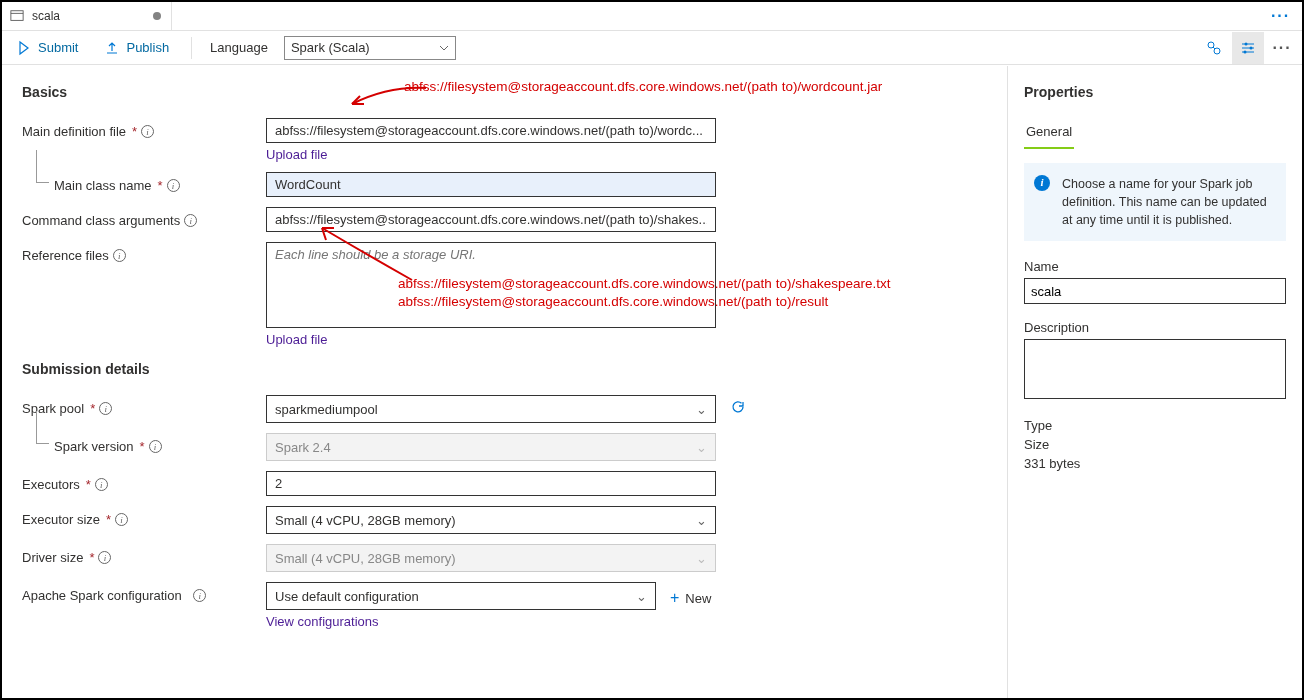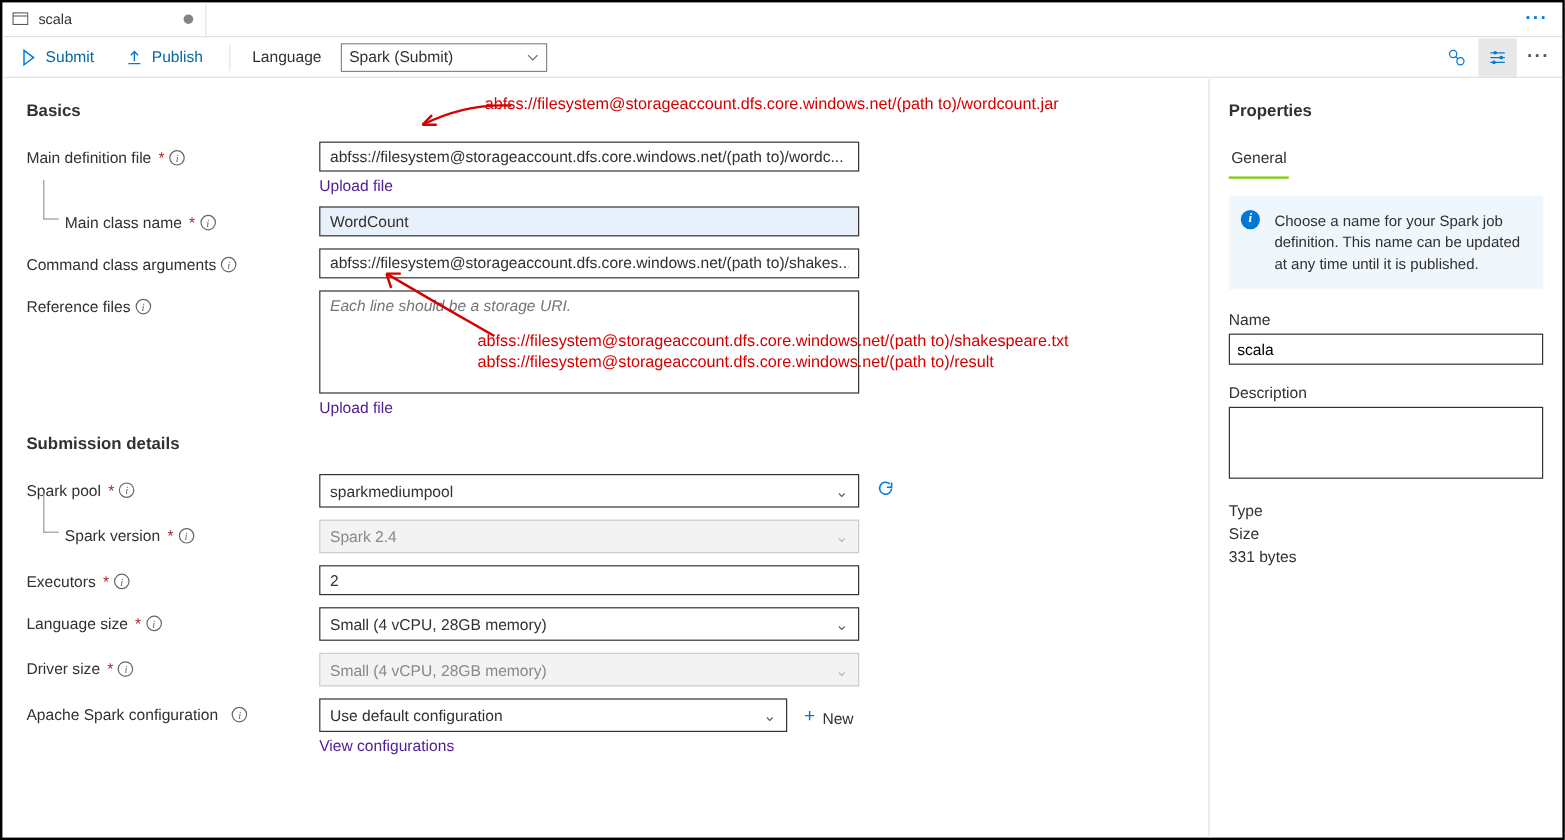--- a/index.html
+++ b/index.html
@@ -240,21 +240,21 @@
     </div>
     <div class="tbtn">
       <svg viewBox="0 0 16 16">
           <path d="M8 11 V3 M5 6 L8 3 L11 6 M3 13 H13" fill="none" stroke="#0078d4" stroke-width="1.2"></path>
         </svg>
       <span>Publish</span>
     </div>
     <div class="vsep"></div>
     <span class="lang-label">Language</span>
     <div class="lang-select">
-      <span>Spark (Submit)</span>
+      <span>Spark (Scala)</span>
       <svg width="10" height="10" viewBox="0 0 10 10">
           <path d="M1 3 L5 7 L9 3" fill="none" stroke="#666"></path>
         </svg>
     </div>
   </div>
   <div class="toolbar-right">
     <div class="icon-btn">
       <svg viewBox="0 0 16 16">
           <circle cx="5" cy="5" r="3" fill="none" stroke="#0078d4"></circle>
           <circle cx="11" cy="11" r="3" fill="none" stroke="#0078d4"></circle>
@@ -365,21 +365,21 @@
       <div class="lbl-col">
           <span>Executors</span>
           <span class="req">*</span>
           <span class="info-ic">i</span>
         </div>
       <div class="ctrl-col"><input value="2" style=""></div>
     </div>
 
     <div class="row">
       <div class="lbl-col">
-          <span>Language size</span>
+          <span>Executor size</span>
           <span class="req">*</span>
           <span class="info-ic">i</span>
         </div>
       <div class="ctrl-col">
           <div class="sel">
             <span>Small (4 vCPU, 28GB memory)</span>
             <span class="chev">⌄</span>
           </div>
         </div>
     </div>

